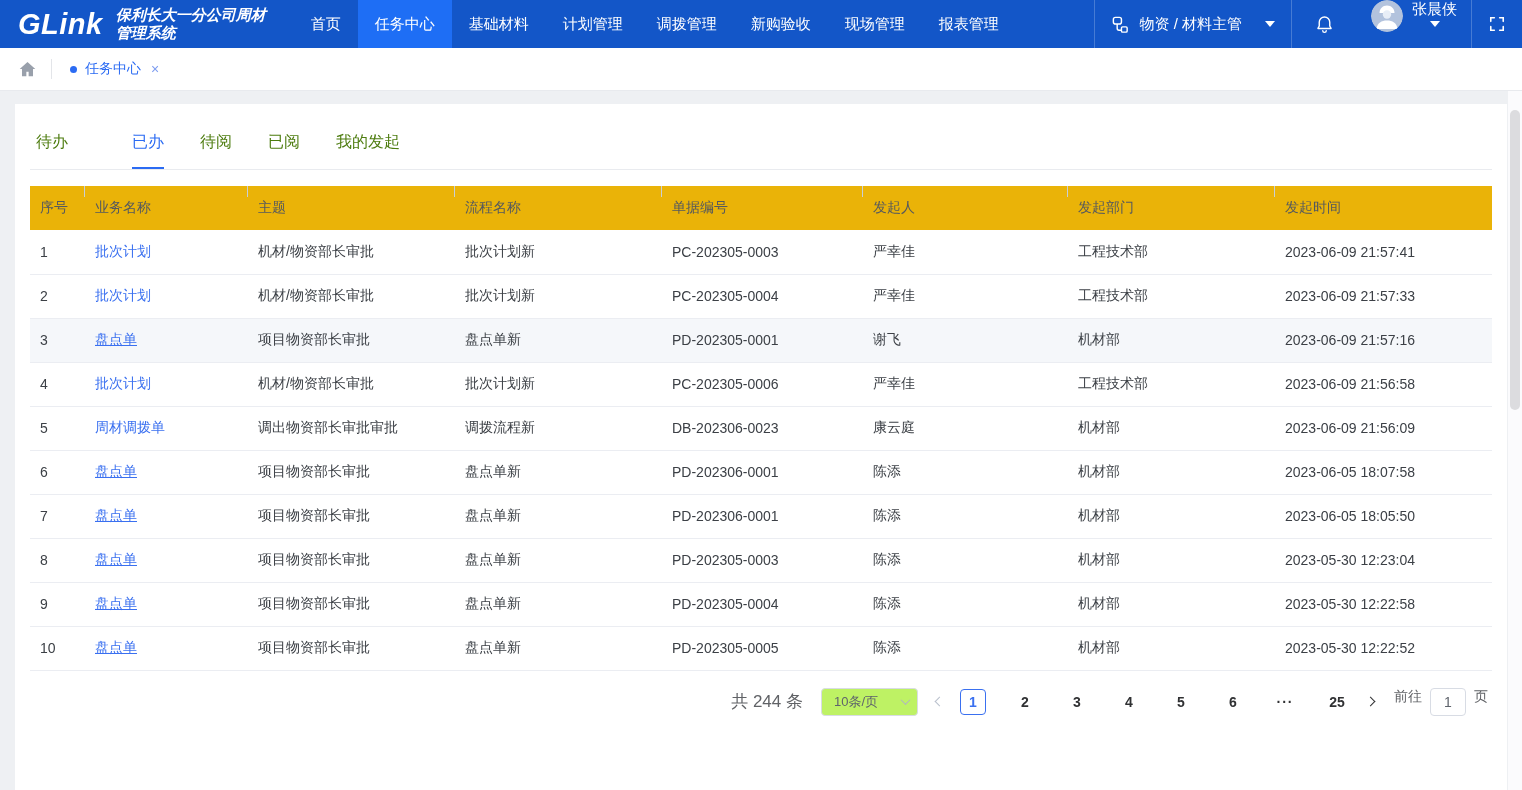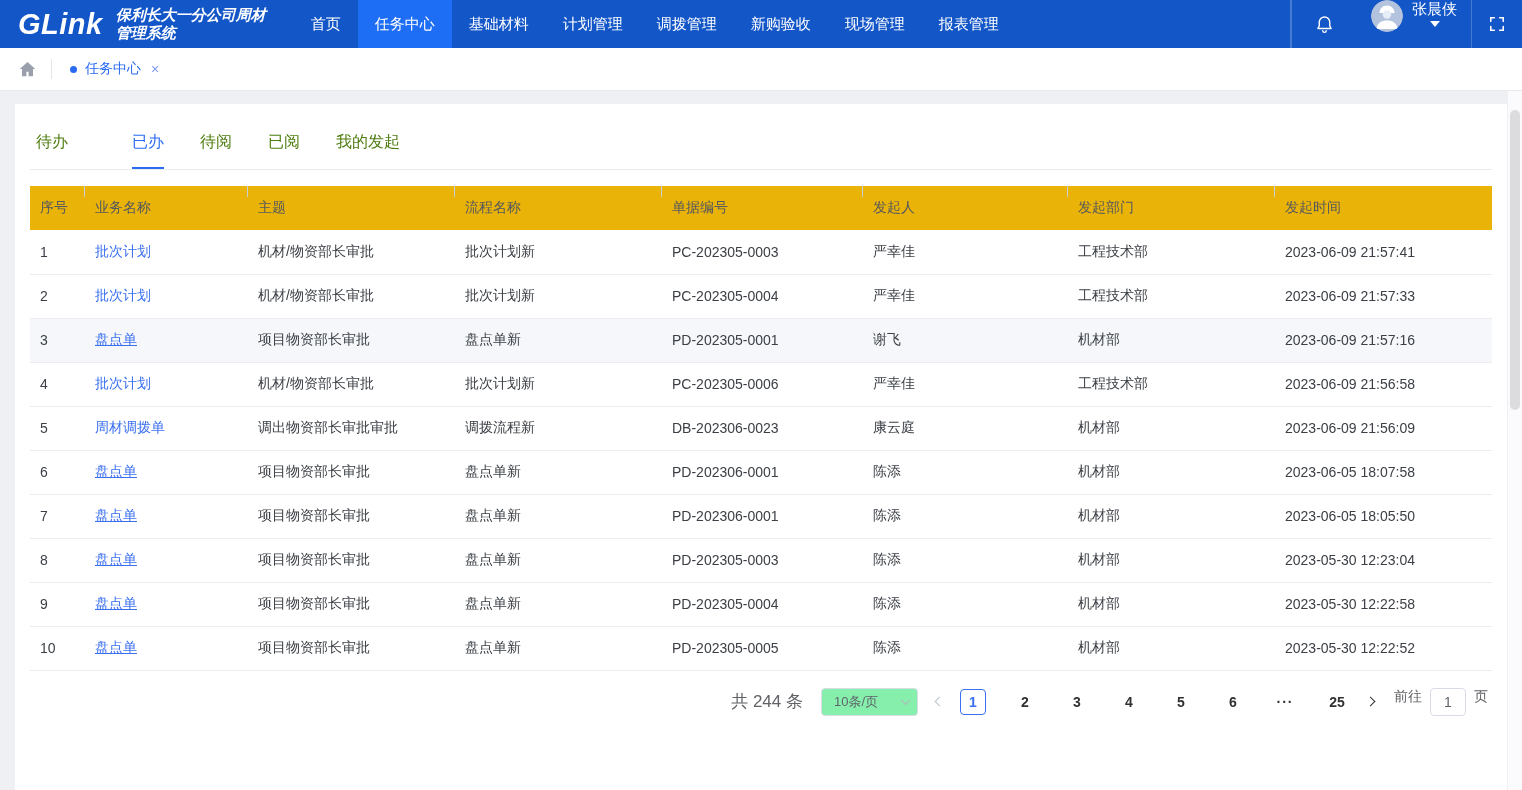--- a/index.html
+++ b/index.html
@@ -53,21 +53,21 @@
   th { height:44px; background:#eab308; color:#54585f; font-weight:normal; text-align:left; padding:0 10px; font-size:14px; position:relative; }
   th:not(:last-child)::after { content:""; position:absolute; right:0; top:0; width:1px; height:11px; background:#c9ced6; }
   td { height:44px; padding:0 10px; font-size:14px; color:#3c4046; border-bottom:1px solid #ebedf2; white-space:nowrap; overflow:hidden; }
   tr.hovered td { background:#f5f7fa; }
   .doc-link { color:#3a70f0; cursor:pointer; }
   .doc-link.underline { text-decoration:underline; }
 
   
   .pagination { display:flex; align-items:center; justify-content:flex-end; margin-top:17px; padding-right:4px; color:#606266; }
   .pg-total { font-size:17px; margin-right:18px; }
-  .pg-size-select { width:97px; height:28px; border:1px solid #d8dce4; border-radius:4px; display:flex; align-items:center; justify-content:space-between; padding:0 8px 0 12px; font-size:13px; color:#5f646c; cursor:pointer; background:#86efac; }
+  .pg-size-select { width:97px; height:28px; border:1px solid #d8dce4; border-radius:4px; display:flex; align-items:center; justify-content:space-between; padding:0 8px 0 12px; font-size:13px; color:#5f646c; cursor:pointer; background:#bef264; }
   .chev { display:inline-block; width:7px; height:7px; border-right:1.5px solid currentColor; border-bottom:1.5px solid currentColor; }
   .chev.down { transform:rotate(45deg) translate(-1px,-1px); color:#b0b6c0; }
   .pg-prev { color:#b9c0cc; margin:0 4px 0 18px; display:flex; align-items:center; cursor:default; }
   .pg-prev .chev { transform:rotate(135deg); }
   .pg-next { color:#303133; margin:0 14px 0 4px; display:flex; align-items:center; cursor:pointer; }
   .pg-next .chev { transform:rotate(-45deg); }
   .page { min-width:26px; height:26px; line-height:26px; text-align:center; font-weight:bold; font-size:14px; color:#303133; margin:0 13px; cursor:pointer; }
   .page.active { border:1px solid #3a70f0; color:#3a70f0; border-radius:4px; line-height:24px; background:#fff; }
   .page.ellipsis { letter-spacing:1px; color:#303133; }
   .pg-jump { font-size:14px; display:flex; align-items:flex-start; gap:8px; margin-left:6px; }
@@ -95,20 +95,31 @@
       <div class="nav-item active">任务中心</div>
       <div class="nav-item">基础材料</div>
       <div class="nav-item">计划管理</div>
       <div class="nav-item">调拨管理</div>
       <div class="nav-item">新购验收</div>
       <div class="nav-item">现场管理</div>
       <div class="nav-item">报表管理</div>
     </div>
   <div class="nav-right">
     <div class="divider-v"></div>
+    <div class="role">
+      <span>
+        <svg viewBox="0 0 20 20" width="19" height="19" fill="none" stroke="#fff" stroke-width="1.5">
+          <rect x="2.5" y="2.5" width="8.5" height="7" rx="2.2"></rect>
+          <path d="M6.5 9.5v4.5a2 2 0 0 0 2 2h2.5"></path>
+          <rect x="11" y="12.5" width="6" height="5.5" rx="1.2"></rect>
+        </svg>
+      </span>
+      <span>物资 / 材料主管</span>
+      <span class="caret-down"></span>
+    </div>
     <div class="divider-v"></div>
     <div class="bell-wrap">
       <span>
         <svg viewBox="0 0 24 24" width="21" height="21" fill="none" stroke="#fff" stroke-width="1.6" stroke-linejoin="round" stroke-linecap="round">
           <path d="M12 3.5a6 6 0 0 0-6 6v4.2L4.5 16.5h15L18 13.7V9.5a6 6 0 0 0-6-6z"></path>
           <path d="M10 19a2 2 0 0 0 4 0"></path>
         </svg>
       </span>
     </div>
     <div class="user-block">

